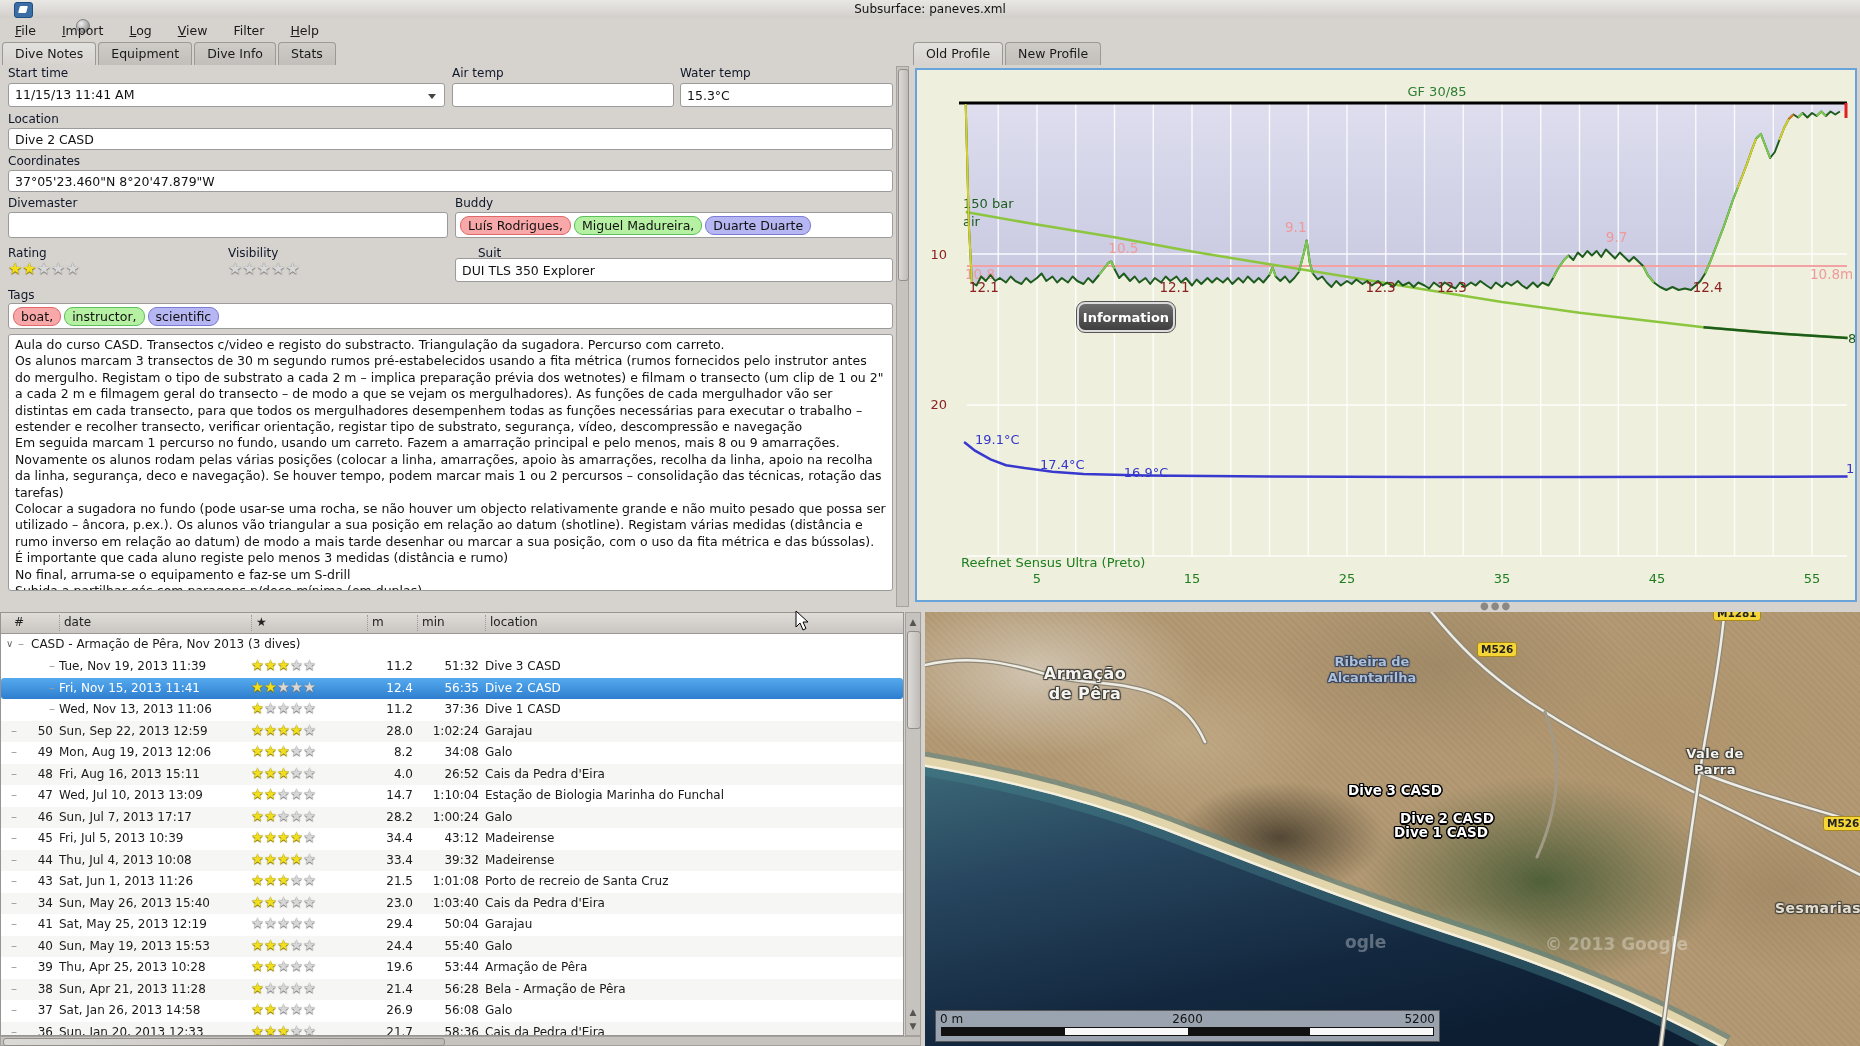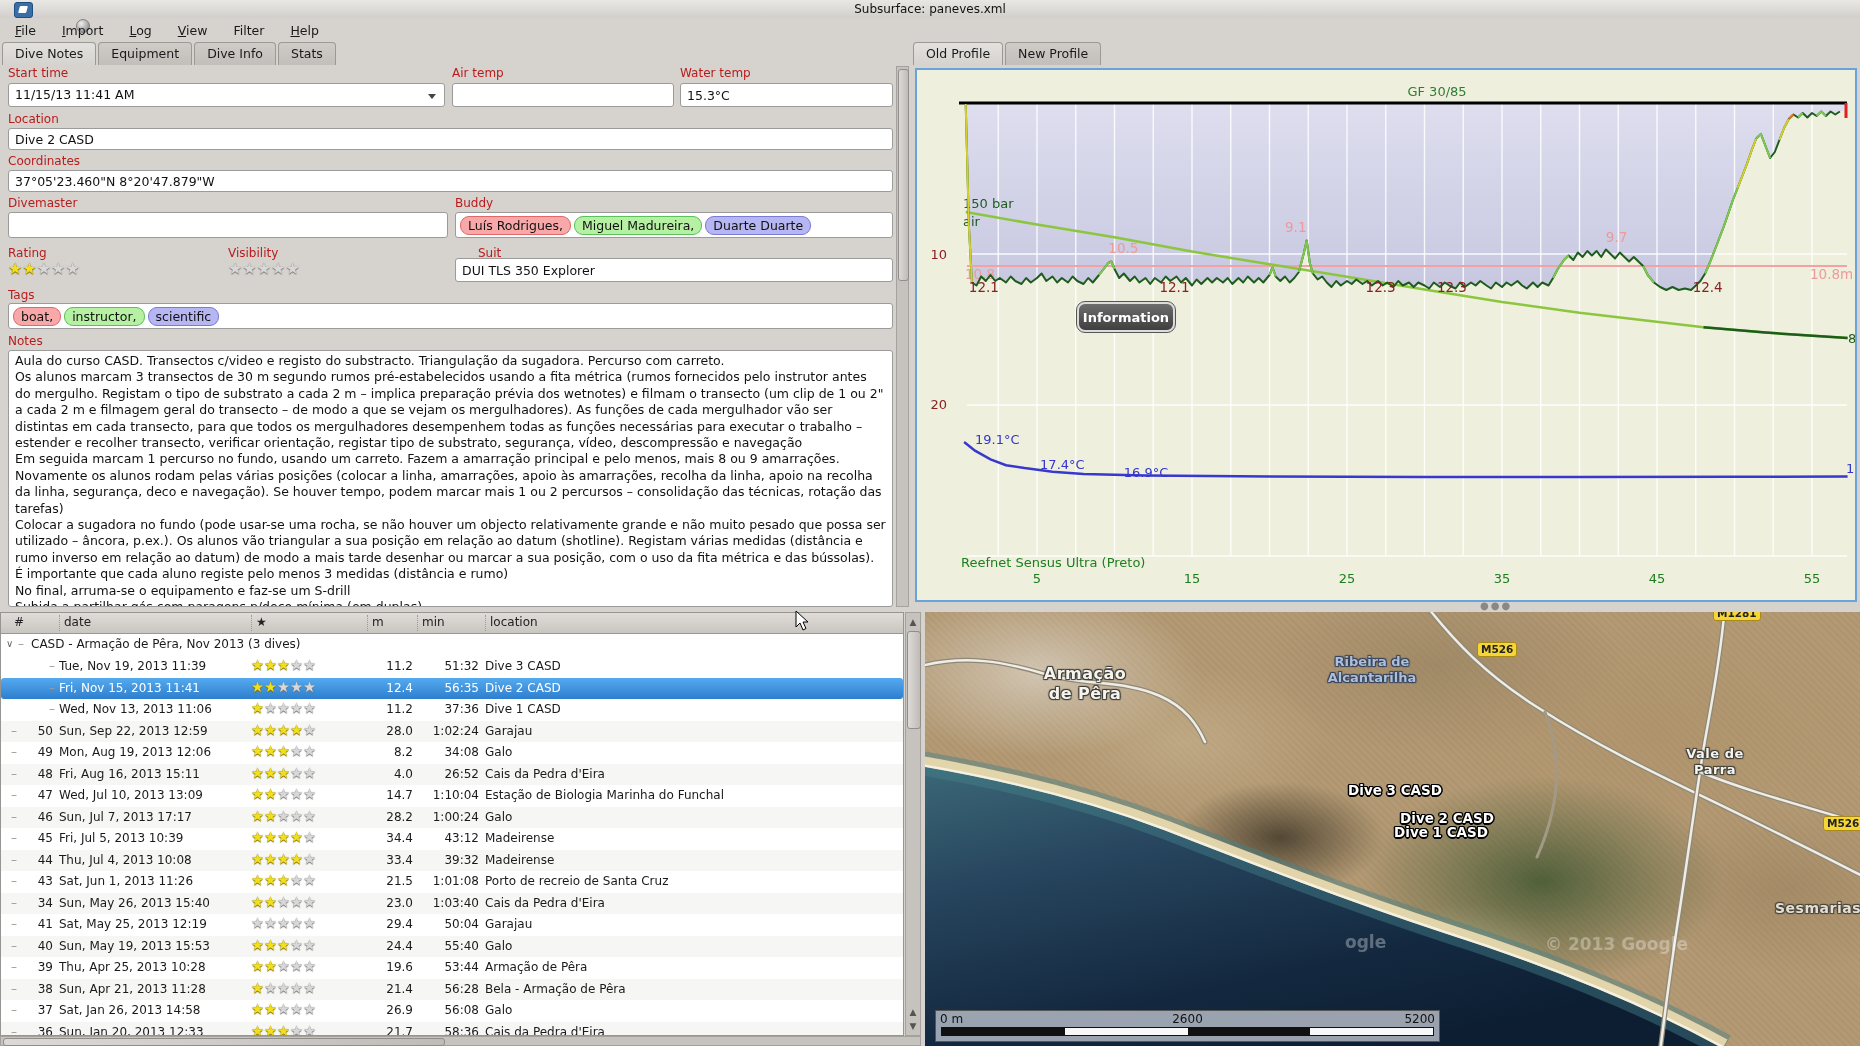--- a/index.html
+++ b/index.html
@@ -18,21 +18,21 @@
   .menu-item{padding:2px 6px;cursor:default;}
   .menu-item u{text-decoration:underline;}
   
   .tabrow{display:flex;align-items:flex-end;height:24px;}
   #left-tabs{left:2px;top:41px;}
   #right-tabs{left:913px;top:41px;}
   .tab{border:1px solid #9c9995;border-bottom:none;border-radius:4px 4px 0 0;background:linear-gradient(#cfccc8,#c2bfbb);
        padding:3px 12px 4px;font-size:12.5px;margin-right:2px;position:relative;}
   .tab.active{background:linear-gradient(#e3e1de,#d6d3cf);z-index:2;}
   
-  .lbl{font-size:12px;color:#b91c1c;}
+  .lbl{font-size:12px;color:#0f172a;}
   .field{background:#ffffff;border:1px solid #9b9b9b;border-radius:3px;font-size:12.5px;color:#111;
          padding:2px 6px;box-sizing:border-box;font-family:"DejaVu Sans","Liberation Sans",sans-serif;}
   input.field{outline:none;}
   .combo-arrow{position:absolute;right:8px;top:10px;width:0;height:0;border-left:4px solid transparent;
                border-right:4px solid transparent;border-top:5px solid #444;}
   .pillbox{display:flex;align-items:center;gap:3px;padding:2px 4px;}
   .pill{border-radius:9px;padding:1px 7px;font-size:12.5px;white-space:nowrap;}
   .pill-pink{background:#f8a8a8;border:1px solid #e06868;}
   .pill-green{background:#b6f0a2;border:1px solid #5cc05c;}
   .pill-blue{background:#b6b6f2;border:1px solid #7a7ad8;}
@@ -166,21 +166,21 @@
   <input class="abs field" style="left: 455px; top: 258px; width: 438px; height: 24px;" value="DUI TLS 350 Explorer">
 
   <div class="abs lbl" style="left:8px;top:288px">Tags</div>
   <div class="abs field pillbox" style="left:8px;top:303px;width:885px;height:26px" id="tags-box">
       <span class="pill pill-pink">boat,</span>
       <span class="pill pill-green">instructor,</span>
       <span class="pill pill-blue">scientific</span>
     </div>
 
   <div class="abs lbl" style="left:8px;top:334px">Notes</div>
-  <div class="abs field" id="notes-box" style="left:8px;top:350px;width:885px;height:257px">Aula do curso CASD. Transectos c/video e registo do substracto. Triangulação da sugadora. Percurso com carreto.
+  <div class="abs field" id="notes-box" style="left:8px;top:334px;width:885px;height:257px">Aula do curso CASD. Transectos c/video e registo do substracto. Triangulação da sugadora. Percurso com carreto.
 Os alunos marcam 3 transectos de 30 m segundo rumos pré-estabelecidos usando a fita métrica (rumos fornecidos pelo instrutor antes do mergulho. Registam o tipo de substrato a cada 2 m – implica preparação prévia dos wetnotes) e filmam o transecto (um clip de 1 ou 2" a cada 2 m e filmagem geral do transecto – de modo a que se vejam os mergulhadores). As funções de cada mergulhador vão ser distintas em cada transecto, para que todos os mergulhadores desempenhem todas as funções necessárias para executar o trabalho – estender e recolher transecto, verificar orientação, registar tipo de substrato, segurança, vídeo, descompressão e navegação
 Em seguida marcam 1 percurso no fundo, usando um carreto. Fazem a amarração principal e pelo menos, mais 8 ou 9 amarrações.
 Novamente os alunos rodam pelas várias posições (colocar a linha, amarrações, apoio às amarrações, recolha da linha, apoio na recolha da linha, segurança, deco e navegação). Se houver tempo, podem marcar mais 1 ou 2 percursos – consolidação das técnicas, rotação das tarefas)
 Colocar a sugadora no fundo (pode usar-se uma rocha, se não houver um objecto relativamente grande e não muito pesado que possa ser utilizado – âncora, p.ex.). Os alunos vão triangular a sua posição em relação ao datum (shotline). Registam várias medidas (distância e rumo inverso em relação ao datum) de modo a mais tarde desenhar ou marcar a sua posição, com o uso da fita métrica e das bússolas). É importante que cada aluno registe pelo menos 3 medidas (distância e rumo)
 No final, arruma-se o equipamento e faz-se um S-drill
 Subida a partilhar gás com paragens p/deco mínima (em duplas)</div>
 
   <div class="abs sb-track" style="left:896px;top:66px;width:13px;height:541px">
     <div class="sb-thumb" style="left:1px;top:2px;width:9px;height:210px"></div>
   </div>

